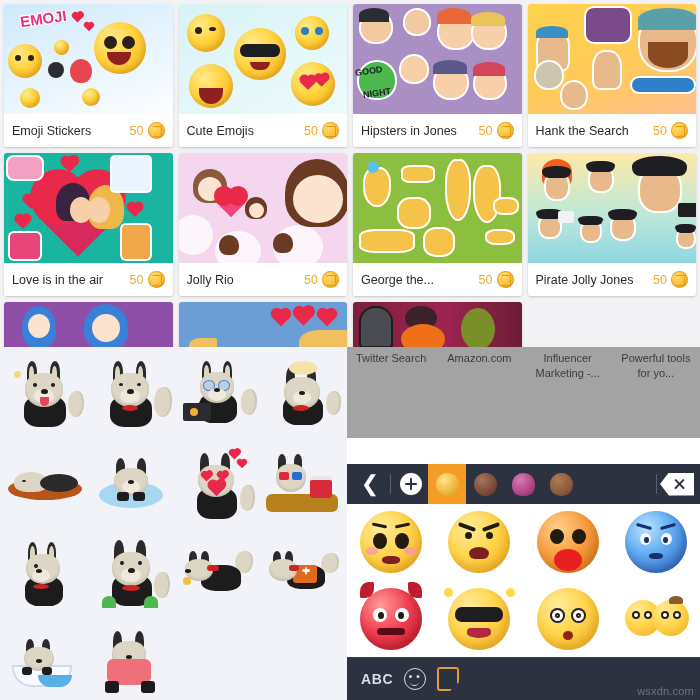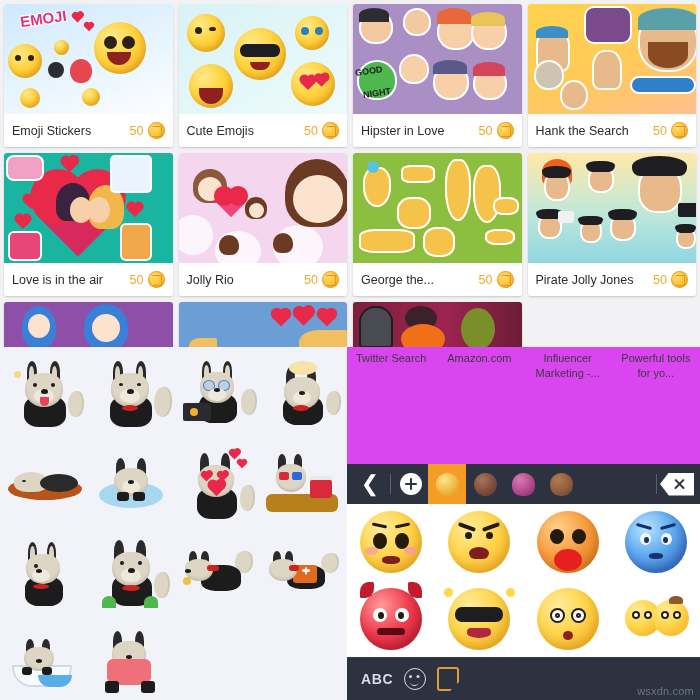--- a/index.html
+++ b/index.html
@@ -135,22 +135,22 @@
   .w-collar { position:absolute; background:#cc2222; border-radius:3px; }
   .w-tongue { position:absolute; background:#e8425c; border-radius:0 0 50% 50%; }
   .w-glass { position:absolute; border:1.5px solid #4a7fd6; border-radius:50%; background:rgba(150,200,255,.45); }
 
   
   .kb-panel {
     position:absolute; left:347px; top:347px; width:353px; height:353px;
     background:#ffffff; overflow:hidden;
   }
   .kb-dim {
-    position:absolute; left:0; top:0; width:353px; height:117px;
-    background:#d946ef;
+    position:absolute; left:0; top:0; width:353px; height:91px;
+    background:#a3a3a3;
   }
   .kb-dim-labels {
     position:absolute; left:0; top:0; width:100%; height:100%;
     display:grid; grid-template-columns: repeat(4,1fr);
     padding-top:4px;
   }
   .dim-lbl {
     font-size:11px; color:#3b3b3b; text-align:center; line-height:15px;
     padding:0 4px;
   }
@@ -338,21 +338,21 @@
             <div class="label-badge" style="left:2px;top:62px;font-size:9px;color:#1d1d22;text-shadow:none;">GOOD</div>
             <div class="label-badge" style="left:10px;top:84px;font-size:9px;color:#1d1d22;text-shadow:none;">NIGHT</div>
             <div class="fig" style="left:48px;top:52px;width:26px;height:26px;background:#f7cfa8;box-shadow:0 0 0 2px #fff;"></div>
             <div class="fig" style="left:82px;top:62px;width:32px;height:32px;background:#f7cfa8;box-shadow:0 0 0 2px #fff;"></div>
             <div class="dot" style="left:80px;top:56px;width:34px;height:14px;background:#5a5a8a;border-radius:50% 50% 0 0;"></div>
             <div class="fig" style="left:122px;top:64px;width:30px;height:30px;background:#f7cfa8;box-shadow:0 0 0 2px #fff;"></div>
             <div class="dot" style="left:120px;top:58px;width:32px;height:14px;background:#d4445a;border-radius:50% 50% 0 0;"></div>
           </div>
         </div>
         <div class="pack-meta">
-          <span class="pack-title">Hipster in Love</span>
+          <span class="pack-title">Hipsters in Jones</span>
           <span class="pack-price">50</span>
           <span class="coin-icon"></span>
         </div>
       </div>
 
       <div class="pack-card">
         <div class="pack-thumb t4">
           <div class="sc">
             <div class="fig" style="left:58px;top:4px;width:44px;height:34px;background:#7a4a8a;box-shadow:0 0 0 2px #fff;border-radius:8px;"></div>
             <div class="fig" style="left:10px;top:26px;width:30px;height:40px;background:#e8b98a;box-shadow:0 0 0 2px #fff;border-radius:40% 40% 20% 20%;"></div>

